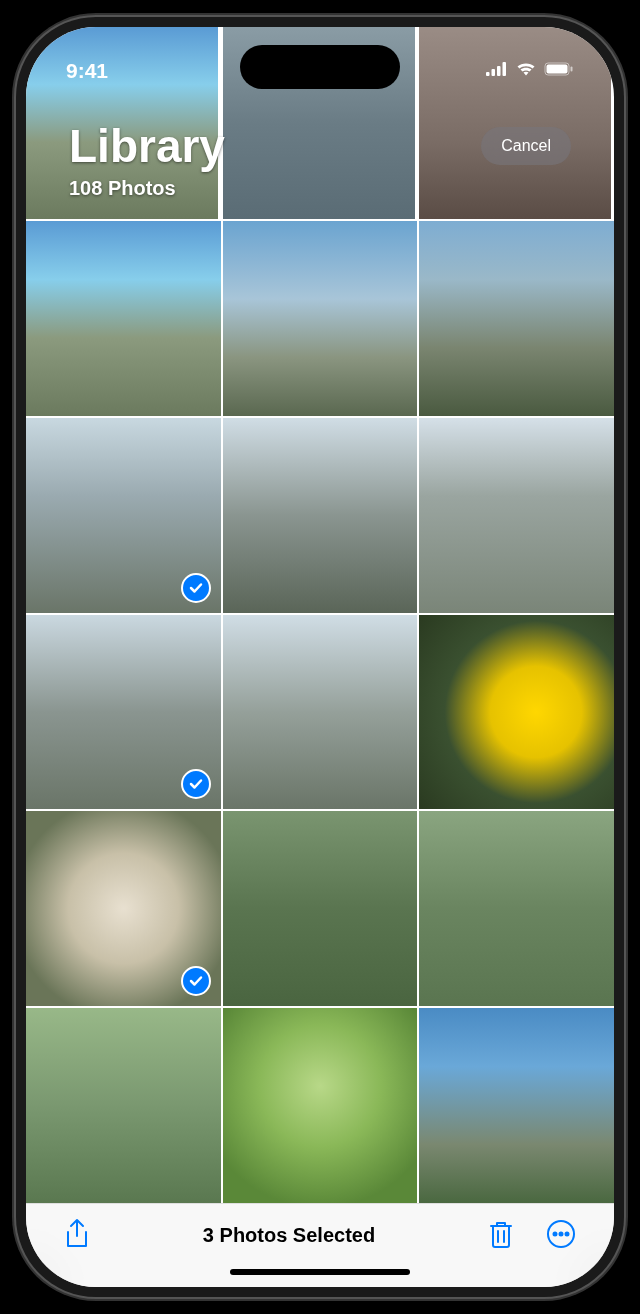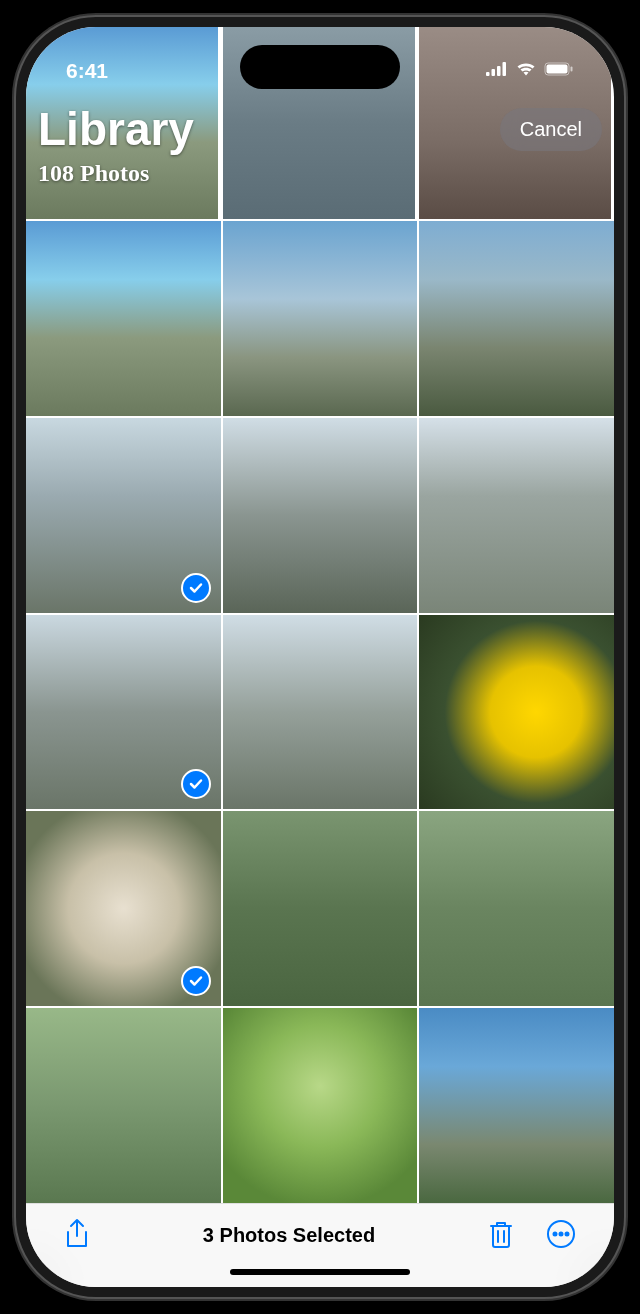--- a/index.html
+++ b/index.html
@@ -67,53 +67,52 @@
     .status-icons {
       display: flex;
       gap: 8px;
       align-items: center;
     }
     .signal-icon, .wifi-icon, .battery-icon {
       display: inline-block;
     }
     .header {
       position: absolute;
-      top: 75px;
+      top: 92px;
       left: 0;
       right: 0;
-      padding: 0 12px;
+      padding: 0 43px;
       z-index: 40;
       color: #fff;
       text-shadow: 0 1px 3px rgba(0,0,0,0.5);
     }
     .header-row {
       display: flex;
       justify-content: space-between;
       align-items: center;
     }
     .page-title {
       font-size: 46px;
       font-weight: 700;
     }
     .cancel-button {
       background: rgba(120,120,128,0.5);
       backdrop-filter: blur(10px);
       border: none;
       color: #fff;
-      font-size: 20px;
+      font-size: 16px;
       font-weight: 500;
       padding: 10px 20px;
       border-radius: 30px;
       cursor: pointer;
     }
     .photos-count {
-      font-size: 24px;
+      font-size: 20px;
       font-weight: 600;
       margin-top: 4px;
-      font-family: Liberation Serif, serif;
     }
     .photo-grid {
       flex: 1;
       display: grid;
       grid-template-columns: repeat(3, 1fr);
       gap: 2px;
       overflow: hidden;
     }
     .photo-cell {
       position: relative;
@@ -203,21 +202,21 @@
   </style>
 </head>
 <body>
 
 <div class="phone-frame">
   <div class="phone-screen">
 
     <div class="dynamic-island"></div>
 
     <div class="status-bar">
-      <div class="status-time">6:41</div>
+      <div class="status-time">9:41</div>
       <div class="status-icons">
         <span class="signal-icon">
           <svg width="22" height="14" viewBox="0 0 22 14">
               <rect x="0" y="10" width="3.5" height="4" fill="#fff" rx="1"></rect>
               <rect x="5.5" y="7" width="3.5" height="7" fill="#fff" rx="1"></rect>
               <rect x="11" y="4" width="3.5" height="10" fill="#fff" rx="1"></rect>
               <rect x="16.5" y="0" width="3.5" height="14" fill="#fff" rx="1"></rect>
             </svg>
         </span>
         <span class="wifi-icon">

